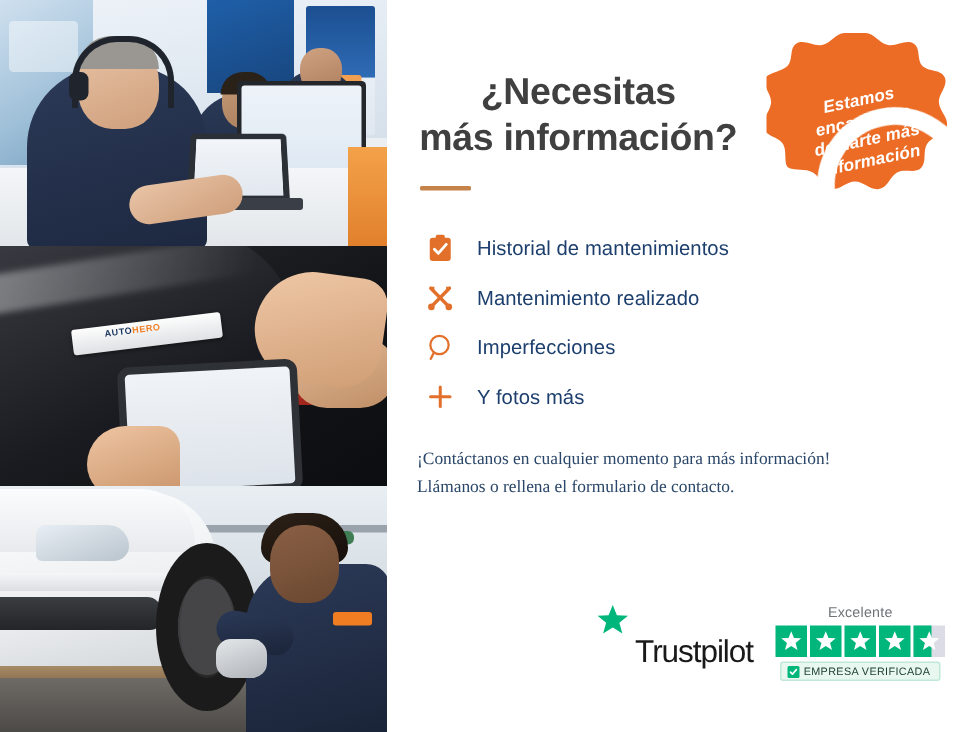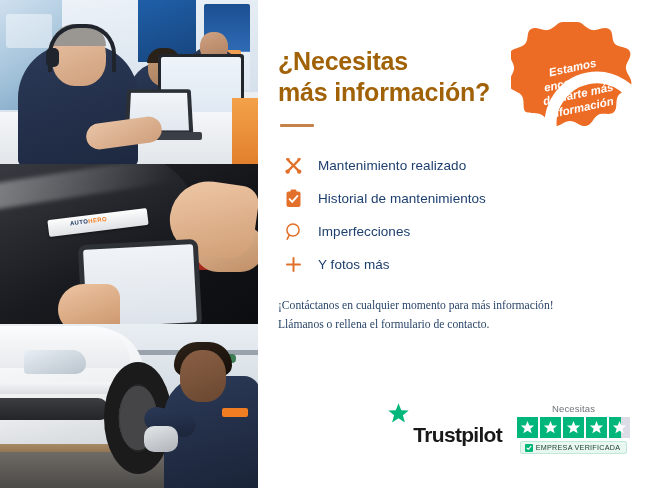--- a/index.html
+++ b/index.html
@@ -155,24 +155,25 @@
   
   .content{
     position:relative;
     flex:1;
     background:#ffffff;
     padding:46px 22px 0 20px;
     box-sizing:border-box;
   }
   .heading{
     font-size:25px;line-height:1.22;
-    font-weight:700;color:#a16207;
+    font-weight:700;color:#404040;
     letter-spacing:-.2px;
     margin:0;
     max-width:215px;
+    text-align:center;
   }
   .rule{
     width:34px;height:3px;background:#c5834a;
     margin:17px 0 22px 2px;border-radius:1px;
   }
 
   
   .features{list-style:none;margin:0;padding:0;}
   .feature{
     display:flex;align-items:center;
@@ -220,21 +221,21 @@
     font-style:italic;
   }
 
   
   .trustpilot{
     position:absolute;right:20px;bottom:34px;
     display:flex;align-items:flex-end;gap:15px;
   }
   .tp-logo{display:flex;align-items:center;gap:3px;padding-bottom:7px;}
   .tp-word{
-    font-size:21px;font-weight:700;color:#191919;
+    font-size:21px;font-weight:400;color:#191919;
     letter-spacing:-.7px;font-family:"Liberation Sans",sans-serif;margin-top:44px;
   }
   .tp-right{display:flex;flex-direction:column;align-items:center;gap:3px;}
   .tp-label{font-size:9.5px;color:#6f7378;letter-spacing:.15px;}
   .tp-stars{display:flex;gap:2px;}
   .tp-star{
     width:21px;height:21px;background:#00b67a;
     display:flex;align-items:center;justify-content:center;position:relative;
   }
   .tp-star.half{background:#dcdce6;}
@@ -337,43 +338,43 @@
       <span>¿Necesitas</span><br>
       <span>más información?</span>
     </h1>
 
     <div class="rule"></div>
 
     <ul class="features">
 
       <li class="feature">
         <span class="ico">
+          <svg width="17" height="19" viewBox="0 0 17 19">
+            <rect x="1.5" y="2.5" width="14" height="15.5" rx="2" fill="#e2702a"></rect>
+            <rect x="5.5" y="0.5" width="6" height="4" rx="1.2" fill="#e2702a"></rect>
+            <path d="M4.6 10.2 L7.2 12.9 L12.5 6.9" stroke="#ffffff" stroke-width="1.9" fill="none" stroke-linecap="round" stroke-linejoin="round"></path>
+          </svg>
+        </span>
+        <span class="ftxt">Historial de mantenimientos</span>
+      </li>
+
+      <li class="feature">
+        <span class="ico">
           <svg width="19" height="19" viewBox="0 0 19 19">
             <g stroke="#e2702a" stroke-width="2.3" stroke-linecap="round" fill="none">
               <path d="M3.2 3.2 L15.4 15.6"></path>
               <path d="M15.6 3.2 L3.4 15.6"></path>
             </g>
             <path d="M2.2 2.2 l3.4 0 l0 3.4 z" fill="#e2702a"></path>
             <path d="M16.8 2.2 l-3.4 0 l0 3.4 z" fill="#e2702a"></path>
             <circle cx="15.2" cy="15.6" r="2.2" fill="#e2702a"></circle>
             <circle cx="3.6" cy="15.6" r="2.2" fill="#e2702a"></circle>
           </svg>
         </span>
         <span class="ftxt">Mantenimiento realizado</span>
-      </li>
-
-      <li class="feature">
-        <span class="ico">
-          <svg width="17" height="19" viewBox="0 0 17 19">
-            <rect x="1.5" y="2.5" width="14" height="15.5" rx="2" fill="#e2702a"></rect>
-            <rect x="5.5" y="0.5" width="6" height="4" rx="1.2" fill="#e2702a"></rect>
-            <path d="M4.6 10.2 L7.2 12.9 L12.5 6.9" stroke="#ffffff" stroke-width="1.9" fill="none" stroke-linecap="round" stroke-linejoin="round"></path>
-          </svg>
-        </span>
-        <span class="ftxt">Historial de mantenimientos</span>
       </li>
 
       <li class="feature">
         <span class="ico">
           <svg width="18" height="19" viewBox="0 0 18 19">
             <circle cx="9" cy="8" r="6.1" stroke="#e2702a" stroke-width="1.5" fill="none"></circle>
             <path d="M5.2 13.2 L3.2 17.2" stroke="#e2702a" stroke-width="1.6" stroke-linecap="round"></path>
           </svg>
         </span>
         <span class="ftxt">Imperfecciones</span>
@@ -423,21 +424,21 @@
     <div class="trustpilot">
 
       <div class="tp-logo">
         <svg width="23" height="23" viewBox="0 0 24 24">
           <path fill="#00b67a" d="M12 1.4 l2.9 7.2 7.7 .3 -6 4.9 2.1 7.5 -6.7-4.3 -6.7 4.3 2.1-7.5 -6-4.9 7.7-.3 z"></path>
         </svg>
         <span class="tp-word">Trustpilot</span>
       </div>
 
       <div class="tp-right">
-        <span class="tp-label">Necesitas</span>
+        <span class="tp-label">Excelente</span>
 
         <div class="tp-stars">
           <span class="tp-star">
             <svg width="15" height="15" viewBox="0 0 24 24">
                 <path fill="#fff" d="M12 1.4 l2.9 7.2 7.7 .3 -6 4.9 2.1 7.5 -6.7-4.3 -6.7 4.3 2.1-7.5 -6-4.9 7.7-.3 z"></path>
               </svg>
           </span>
           <span class="tp-star">
             <svg width="15" height="15" viewBox="0 0 24 24">
                 <path fill="#fff" d="M12 1.4 l2.9 7.2 7.7 .3 -6 4.9 2.1 7.5 -6.7-4.3 -6.7 4.3 2.1-7.5 -6-4.9 7.7-.3 z"></path>

